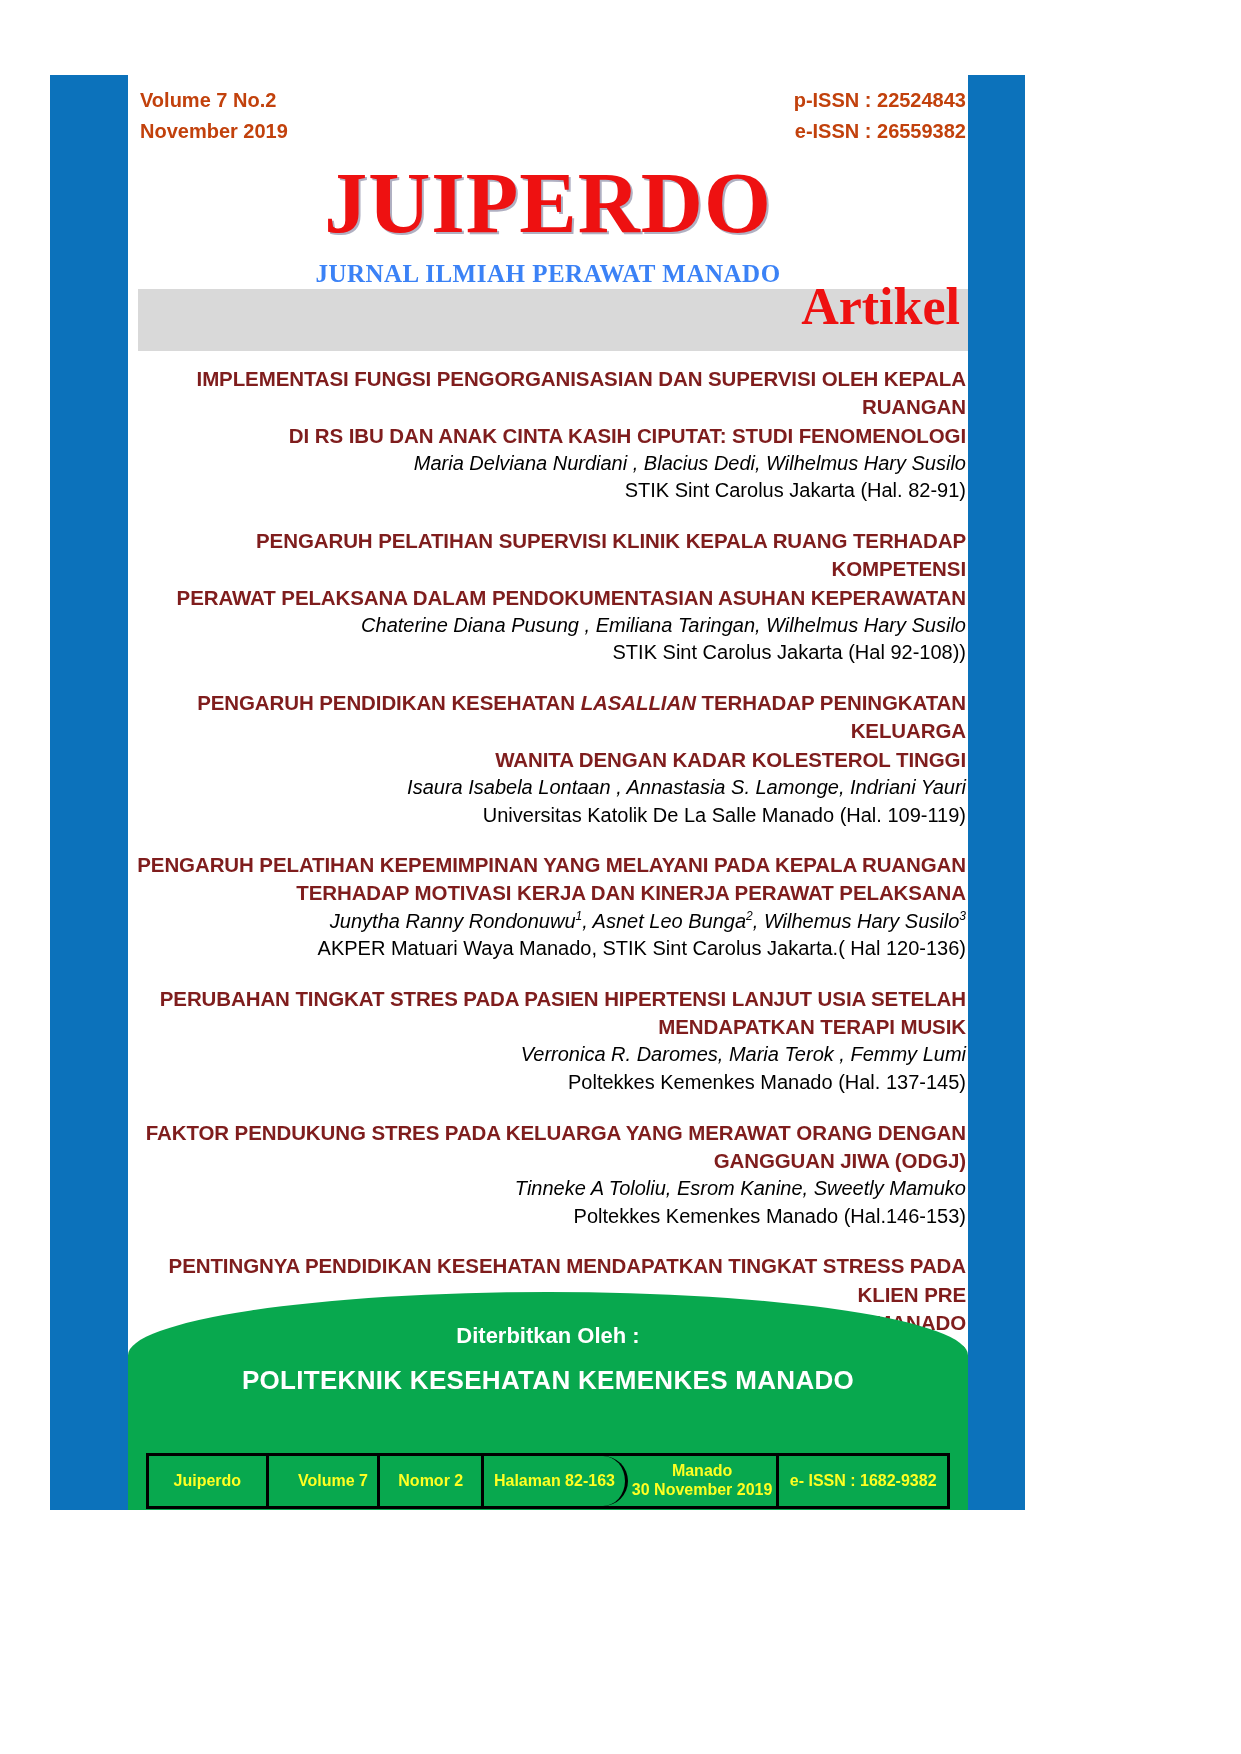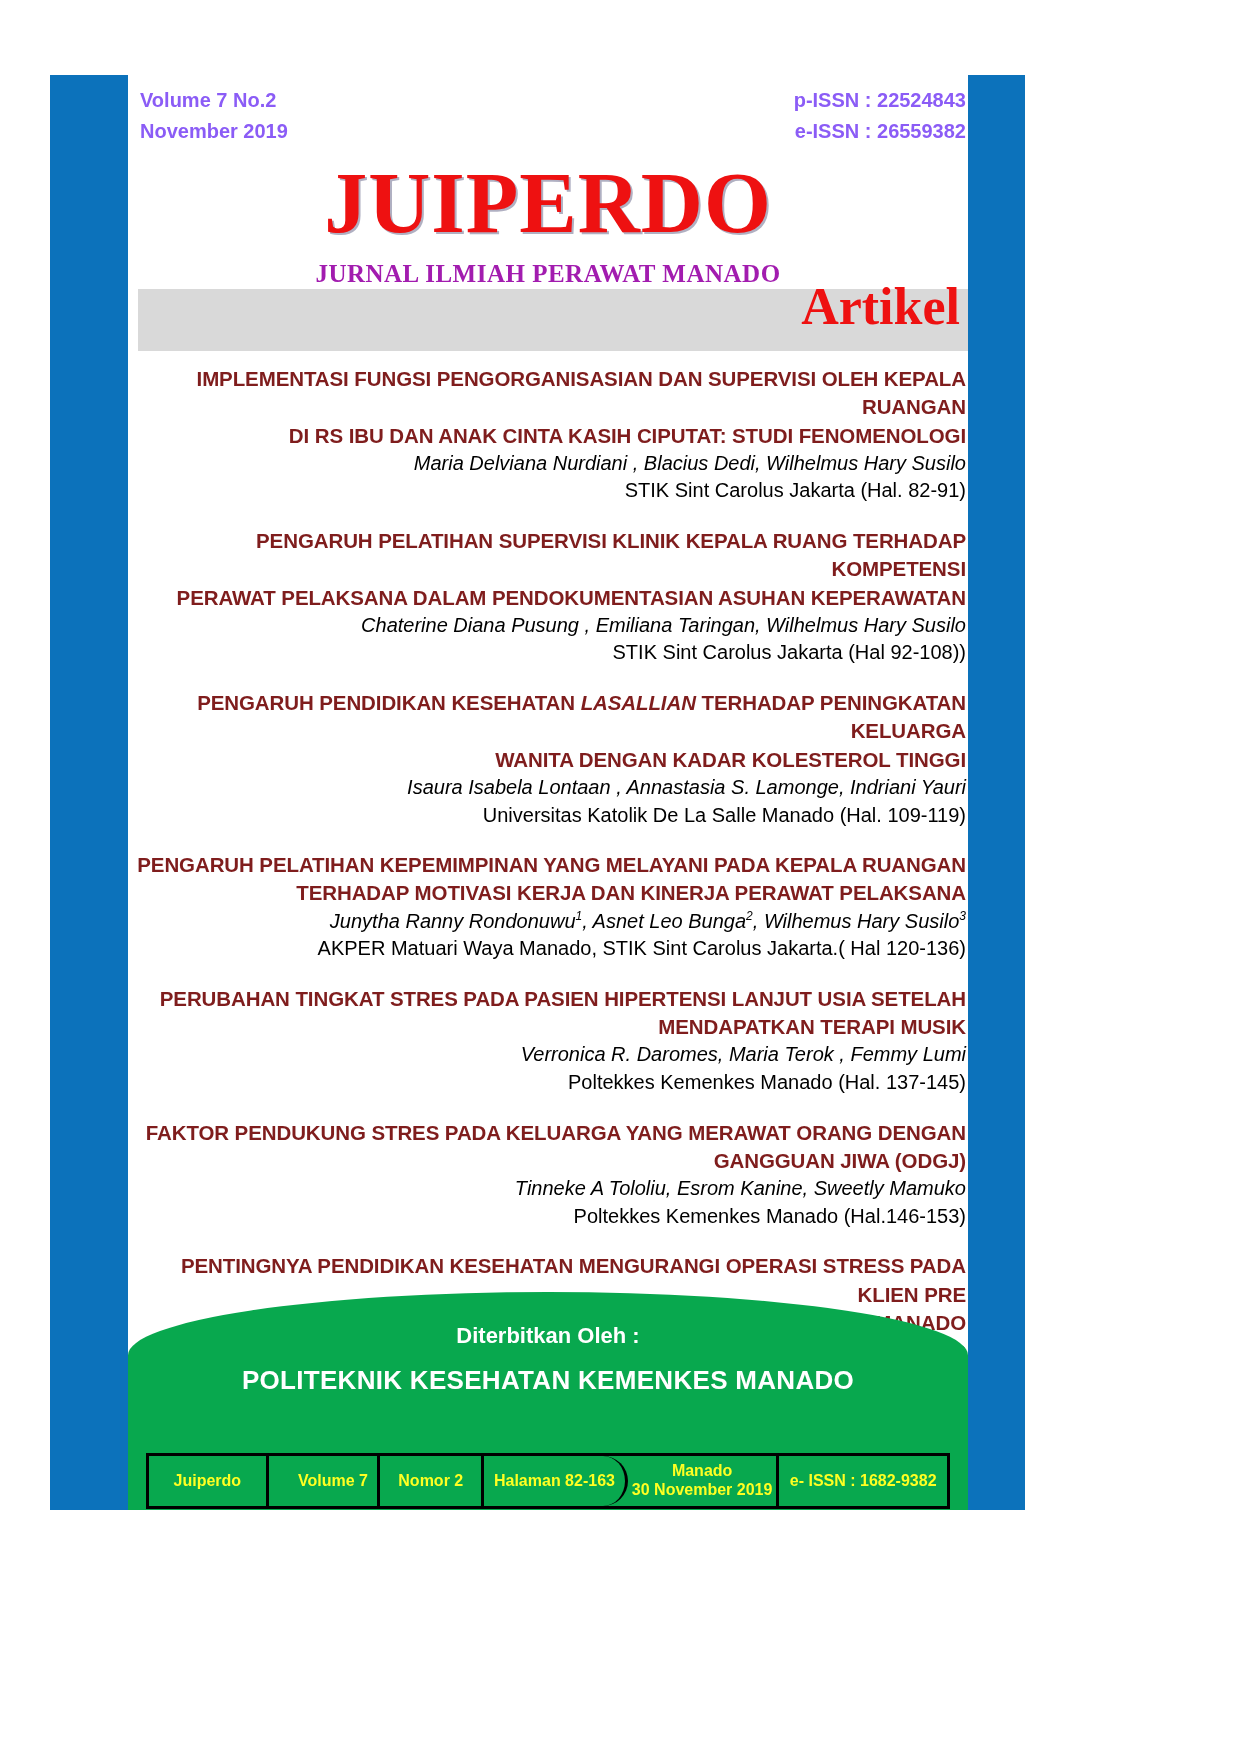--- a/index.html
+++ b/index.html
@@ -39,21 +39,21 @@
   }
 
   
   .meta {
     position: absolute;
     top: 10px; left: 0; right: 0;
     display: flex;
     justify-content: space-between;
     padding: 0 2px 0 12px;
   }
-  .meta-col { font-size: 20px; font-weight: bold; line-height: 1.55; color: #8b5cf6; }
+  .meta-col { font-size: 20px; font-weight: bold; line-height: 1.55; color: #c2410c; }
   .meta-col.right { text-align: right; }
 
   
   .masthead {
     position: absolute;
     top: 85px; left: 0; right: 0;
     text-align: center;
   }
   .journal-title {
     font-family: "Liberation Serif", serif;
@@ -62,21 +62,21 @@
     letter-spacing: 1px;
     color: #ee1111;
     text-shadow: 2px 2px 0 rgba(80,80,120,.45);
     line-height: 1.02;
   }
   .journal-sub {
     font-family: "Liberation Serif", serif;
     font-weight: bold;
     font-size: 25px;
     letter-spacing: .5px;
-    color: #a21caf;
+    color: #3b82f6;
     margin-top: 12px;
   }
 
   
   .artikel-band {
     position: absolute;
     top: 214px; left: 10px; right: 0;
     height: 62px;
     background: #d9d9d9;
   }
@@ -243,21 +243,21 @@
       </div>
 
       <div class="article">
         <div class="title">FAKTOR PENDUKUNG STRES PADA KELUARGA YANG MERAWAT ORANG DENGAN</div>
         <div class="title">GANGGUAN JIWA (ODGJ)</div>
         <div class="authors">Tinneke A Tololiu, Esrom Kanine, Sweetly Mamuko</div>
         <div class="affil">Poltekkes Kemenkes Manado (Hal.146-153)</div>
       </div>
 
       <div class="article">
-        <div class="title">PENTINGNYA PENDIDIKAN KESEHATAN MENGURANGI OPERASI STRESS PADA KLIEN PRE</div>
+        <div class="title">PENTINGNYA PENDIDIKAN KESEHATAN MENDAPATKAN TINGKAT STRESS PADA KLIEN PRE</div>
         <div class="title">OPERASI KATARAK DI UPTD RUMAH SAKIT MATA MANADO</div>
         <div class="authors"><span>Ferdinand Gansalangi, Kezya Rumengan, Jon W.Tangka</span><span class="red">,</span><span> Janbonsel Bobaya</span></div>
         <div class="affil">Politeknik  Nusa Utara Sangih , Poltekkes Kemenkes Manado (hal 154-163)</div>
       </div>
 
     </div>
 
     <div class="dome">
       <div class="dome-inner">
         <div class="dome-line1">Diterbitkan Oleh :</div>

